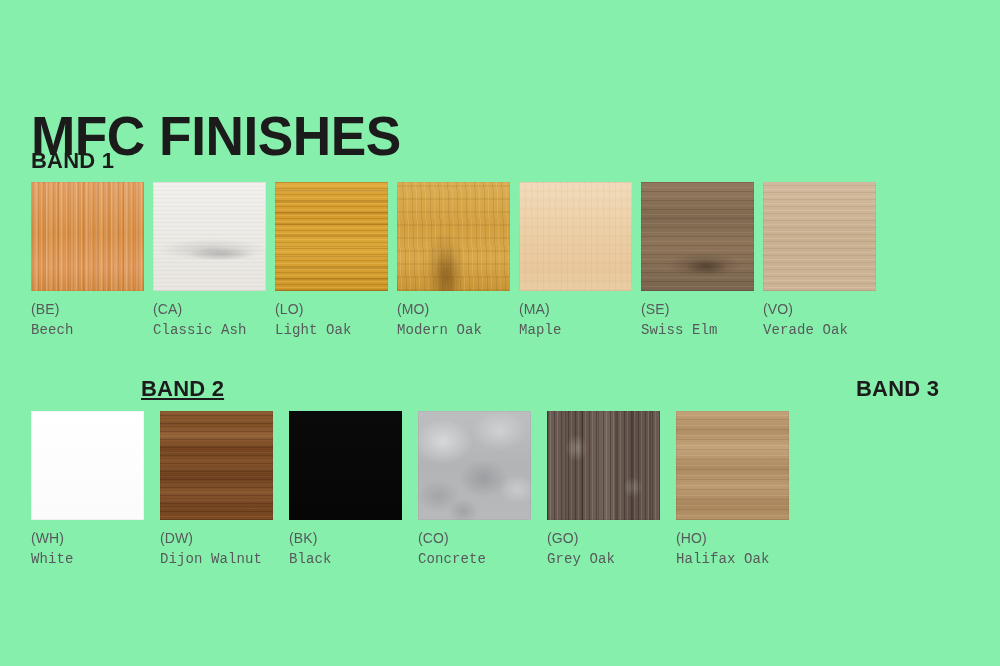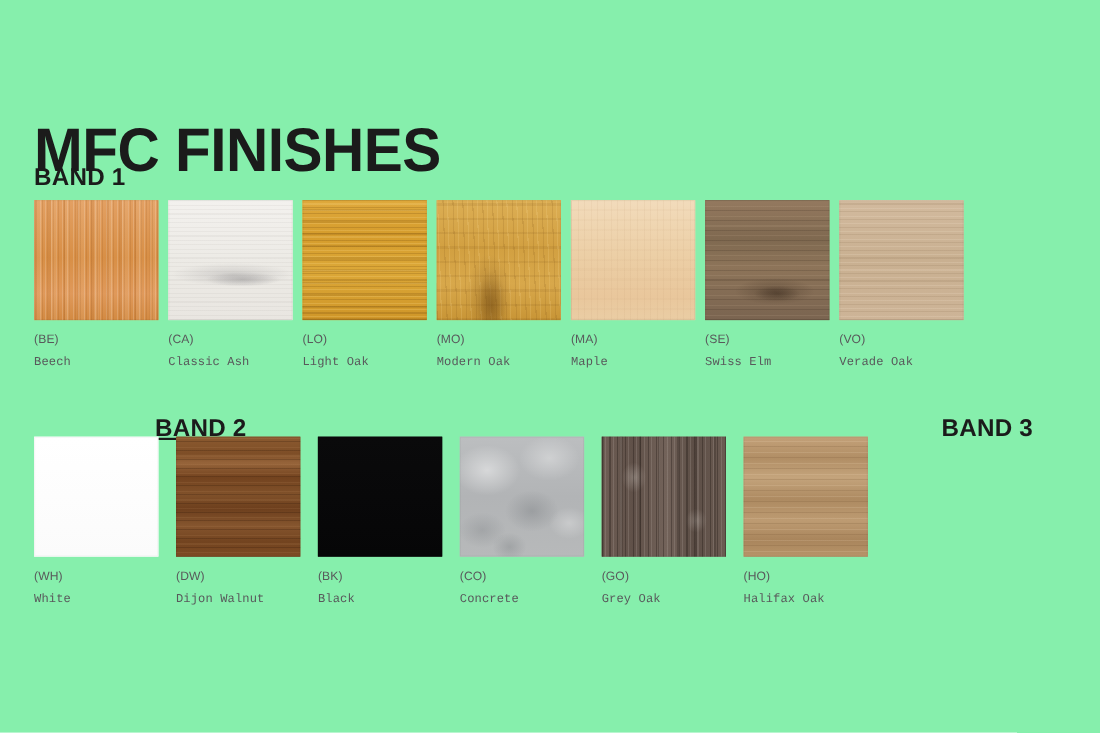--- a/index.html
+++ b/index.html
@@ -52,21 +52,21 @@
 
   
   .swatch-row {
     position: absolute;
     left: 31px;
     width: 940px;
     display: flex;
     gap: 9px;
   }
   .row-1 { top: 182px; }
-  .row-2 { top: 397px; gap: 16px; }
+  .row-2 { top: 411px; gap: 16px; }
 
   .swatch-cell {
     width: 113px;
     flex: 0 0 113px;
   }
 
   .swatch-chip {
     width: 113px;
     height: 109px;
     position: relative;
@@ -77,21 +77,21 @@
     
     content: "";
     position: absolute;
     inset: 0;
     box-shadow: inset 0 0 0 1px rgba(0,0,0,0.045);
     pointer-events: none;
   }
 
   .swatch-caption {
     margin-top: 8px;
-    font-size: 11px;
+    font-size: 14px;
     line-height: 21px;
     color: #58595b;
     letter-spacing: 0.1px;
     white-space: nowrap;
   }
   .swatch-code { display: block; }
   .swatch-name { display: block; font-family: Liberation Mono, monospace; }
 
   
 

